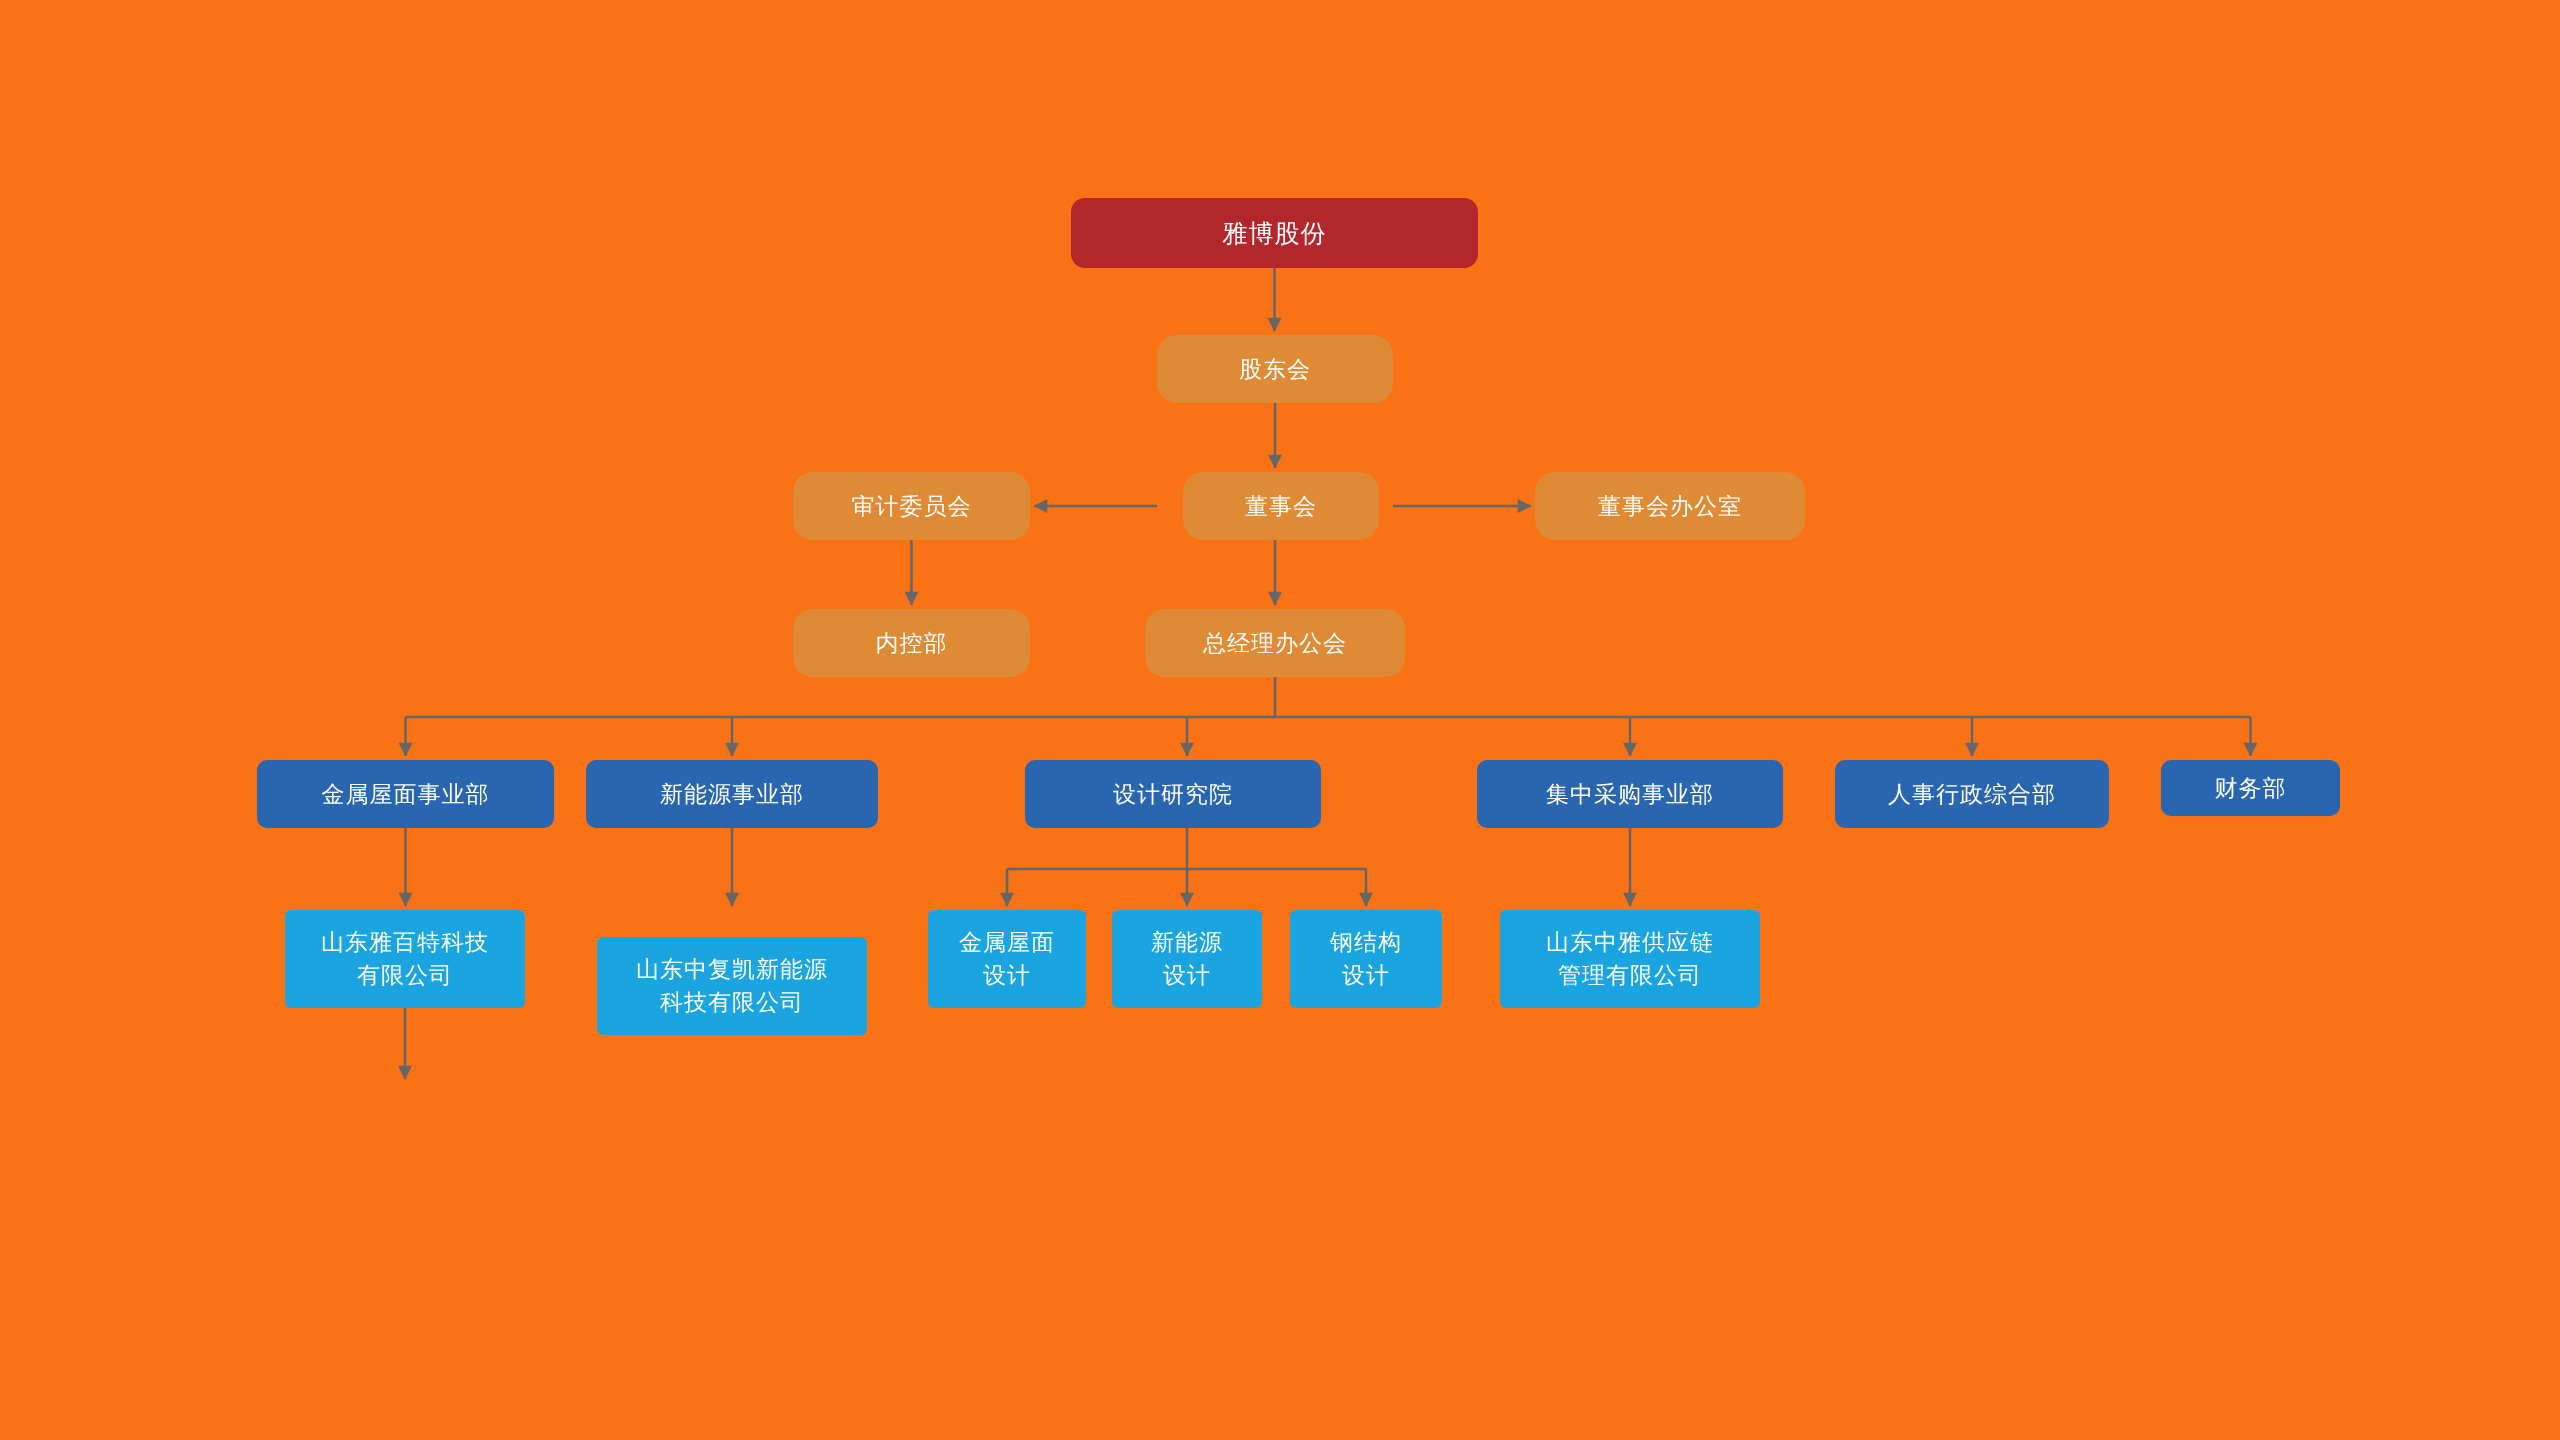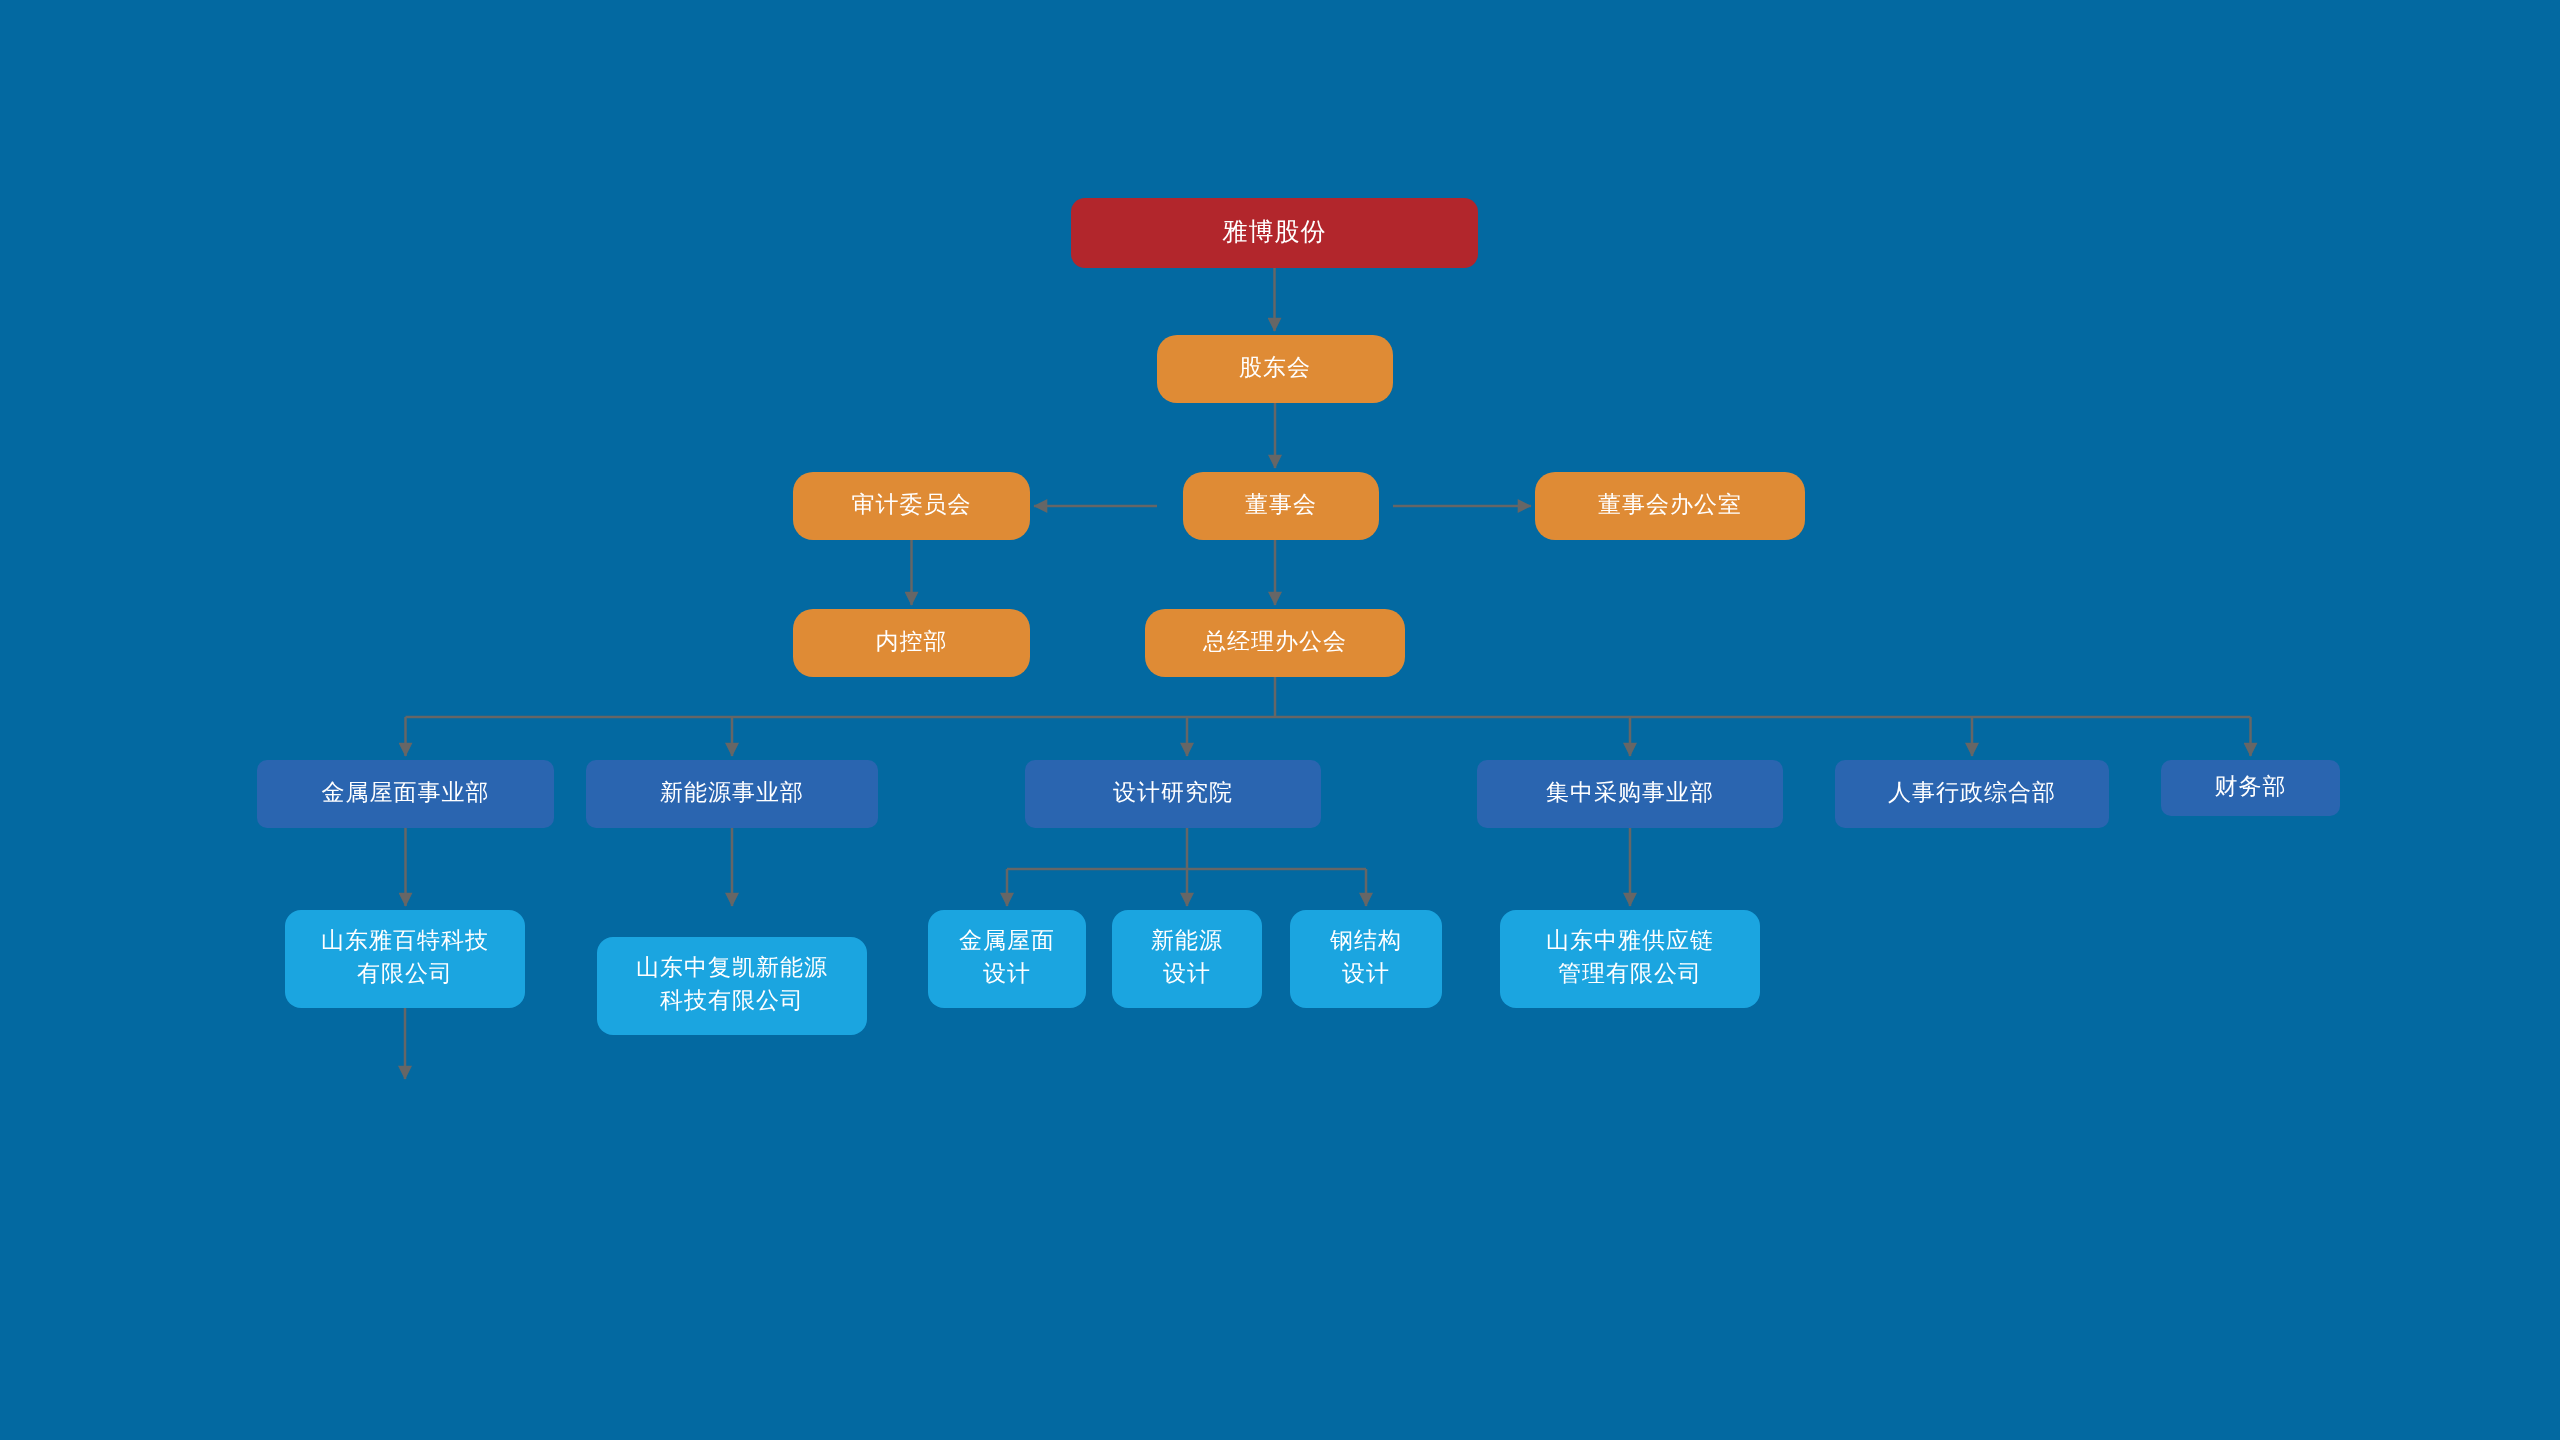--- a/index.html
+++ b/index.html
@@ -4,22 +4,22 @@
 <style>
   html, body {
     margin: 0;
     padding: 0;
     background: #ffffff;
   }
   #canvas {
     position: relative;
     width: 2560px;
     height: 1440px;
-    background: #0369a1;
-    font-family: Liberation Mono, monospace;
+    background: #f97316;
+    font-family: Liberation Serif, serif;
     overflow: hidden;
   }
   #edges {
     position: absolute;
     left: 0; top: 0;
     width: 2560px;
     height: 1440px;
   }
   .node {
     position: absolute;
@@ -31,21 +31,21 @@
     font-size: 23px;
     line-height: 33px;
     letter-spacing: 1px;
     white-space: pre-line;
     box-sizing: border-box;
     border-radius: 20px;
   }
   .root       { background: #B2262C; border-radius: 14px; font-size: 25px; }
   .governance { background: #DF8B35; }
   .department { background: #2A65B0; border-radius: 10px; }
-  .subsidiary { background: #1BA5E0; border-radius: 16px; }
+  .subsidiary { background: #1BA5E0; border-radius: 6px; }
 
   
   .n-root              { left: 1071px; top: 198px;  width: 407px; height: 70px; }
   .n-shareholders      { left: 1157px; top: 335px;  width: 236px; height: 68px; }
   .n-audit             { left: 793px;  top: 472px;  width: 237px; height: 68px; }
   .n-board             { left: 1183px; top: 472px;  width: 196px; height: 68px; }
   .n-board-office      { left: 1535px; top: 472px;  width: 270px; height: 68px; }
   .n-internal-control  { left: 793px;  top: 609px;  width: 237px; height: 68px; }
   .n-gm-office         { left: 1145px; top: 609px;  width: 260px; height: 68px; }
   .n-metal-roof-div    { left: 257px;  top: 760px;  width: 297px; height: 68px; }

